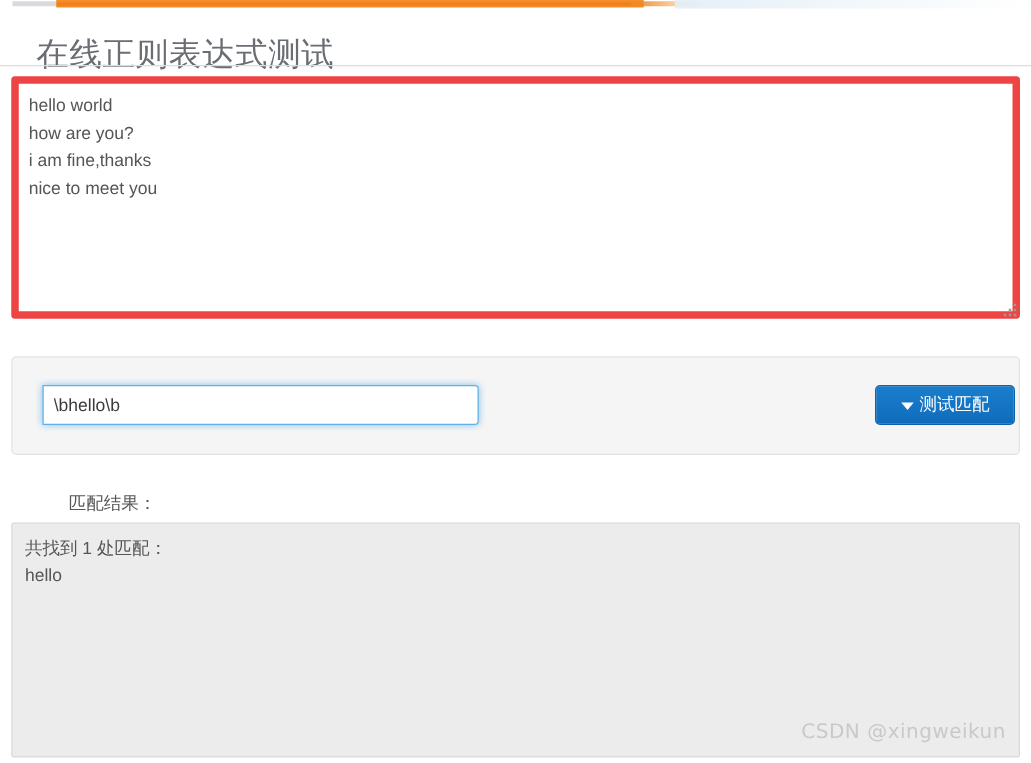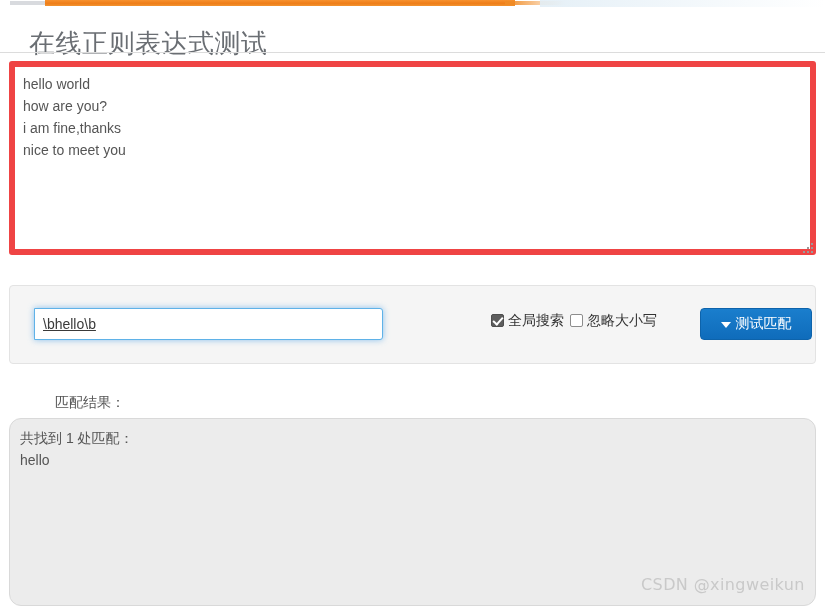--- a/index.html
+++ b/index.html
@@ -143,21 +143,20 @@
     padding: 0 8px;
     font-size: 14px;
     line-height: 30px;
     color: #3a3a3a;
     background: #ffffff;
     border: 1px solid #5fb2e8;
     border-radius: 0 3px 3px 0;
     outline: none;
     box-shadow: 0 0 6px rgba(102,175,233,0.75);
     font-family: "Liberation Sans", "DejaVu Sans", sans-serif;
-    text-decoration: underline;
   }
 
   #regex-options {
     position: absolute;
     left: 481px;
     top: 26px;
     display: flex;
     align-items: center;
     font-size: 14px;
     color: #333;
@@ -236,21 +235,21 @@
   }
   #result-box {
     position: absolute;
     left: 9px;
     top: 418px;
     width: 807px;
     height: 188px;
     box-sizing: border-box;
     background: #ececec;
     border: 1px solid #d9d9d9;
-    border-radius: 12px;
+    border-radius: 2px;
     padding: 8px 10px;
     font-size: 14px;
     line-height: 22px;
     color: #555;
     overflow: hidden;
     white-space: pre-wrap;
   }
 
   
   #watermark {
@@ -288,30 +287,20 @@
   <i style="left:0px; top:8px;"></i>
   <i style="left:4px; top:8px;"></i>
   <i style="left:8px; top:8px;"></i>
 </div>
 
 <div id="regex-panel">
   <div id="regex-input-group">
     <input id="regex-input" type="text" spellcheck="false" value="\bhello\b" style="">
   </div>
 
-  <div id="regex-options">
-    <label class="opt">
-      <span class="cbox checked"></span>
-      <span class="lbl">全局搜索</span>
-    </label>
-    <label class="opt">
-      <span class="cbox"></span>
-      <span class="lbl">忽略大小写</span>
-    </label>
-  </div>
 </div>
 
 <button id="test-button">
   <span class="caret-icon"></span>
   <span>测试匹配</span>
 </button>
 
 <div id="result-label">匹配结果：</div>
 <div id="result-box">共找到 1 处匹配：
 hello</div>

